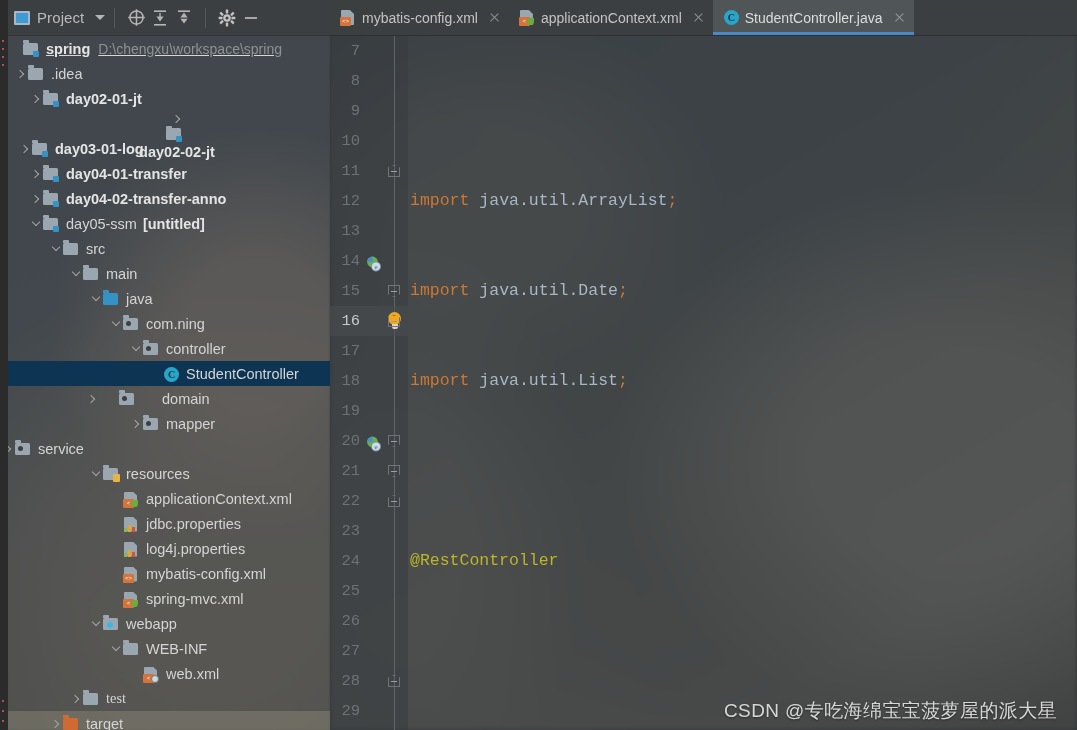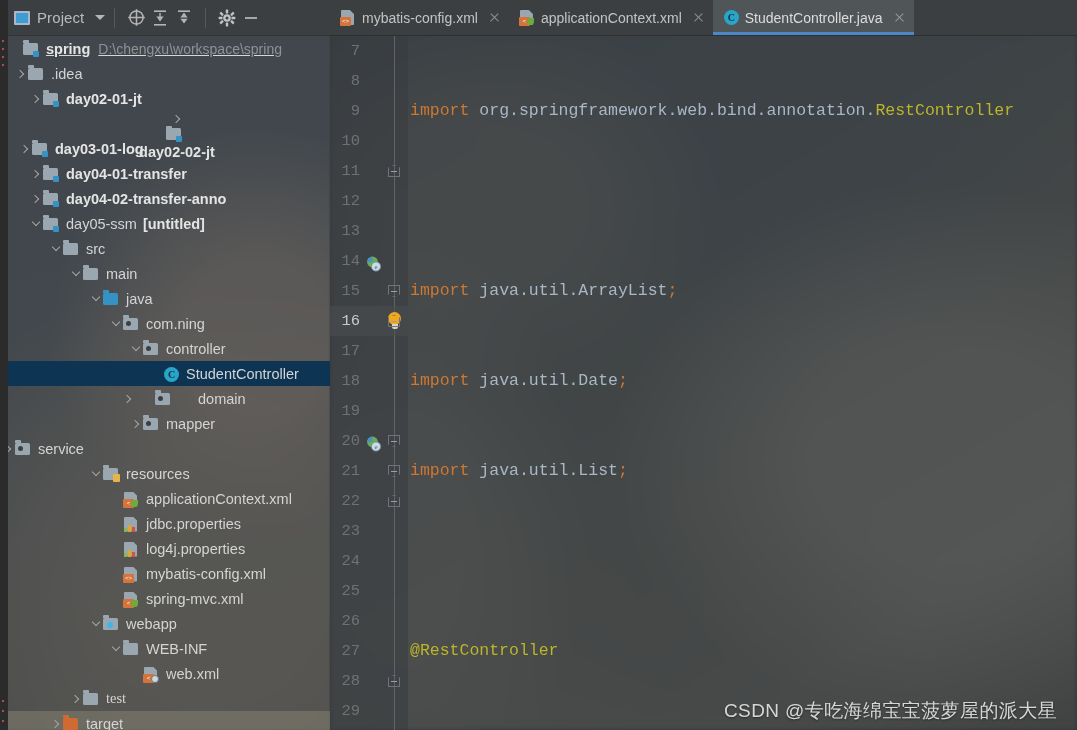--- a/index.html
+++ b/index.html
@@ -532,21 +532,21 @@
             </span>
             <span class="lbl">controller</span>
           </div>
           <div class="trow sel" style="padding-left: 148px;">
             <span class="arrow none"></span>
             <span class="ticon">
               <span class="cls-ico">C</span>
             </span>
             <span class="lbl">StudentController</span>
           </div>
-          <div class="trow" style="padding-left: 120px; gap: 20px;">
+          <div class="trow" style="padding-left: 84px; gap: 20px;">
             <span class="arrow ">
               <i></i>
             </span>
             <span class="ticon">
               <span class="f-pkg"></span>
             </span>
             <span class="lbl">domain</span>
           </div>
           <div class="trow" style="padding-left: 128px;">
             <span class="arrow ">
@@ -827,21 +827,20 @@
               <span class="fold top">
                 <span class="bx"></span>
               </span>
             </div>
             <div class="gutter-line">
               <span class="num">29</span>
             </div>
           </div>
 
         <div class="code">
-          <div class="cl"><span class="kw">import</span> <span class="id">org.springframework.web.bind.annotation.</span><span class="anno">RestController</span></div>
           <div class="cl"> </div>
           <div class="cl"><span class="kw">import</span> <span class="id">java.util.ArrayList</span><span class="semi">;</span></div>
           <div class="cl"><span class="kw">import</span> <span class="id">java.util.Date</span><span class="semi">;</span></div>
           <div class="cl"><span class="kw">import</span> <span class="id">java.util.List</span><span class="semi">;</span></div>
           <div class="cl"> </div>
           <div class="cl"><span class="anno">@RestController</span></div>
           <div class="cl">  </div>
           
           
           

